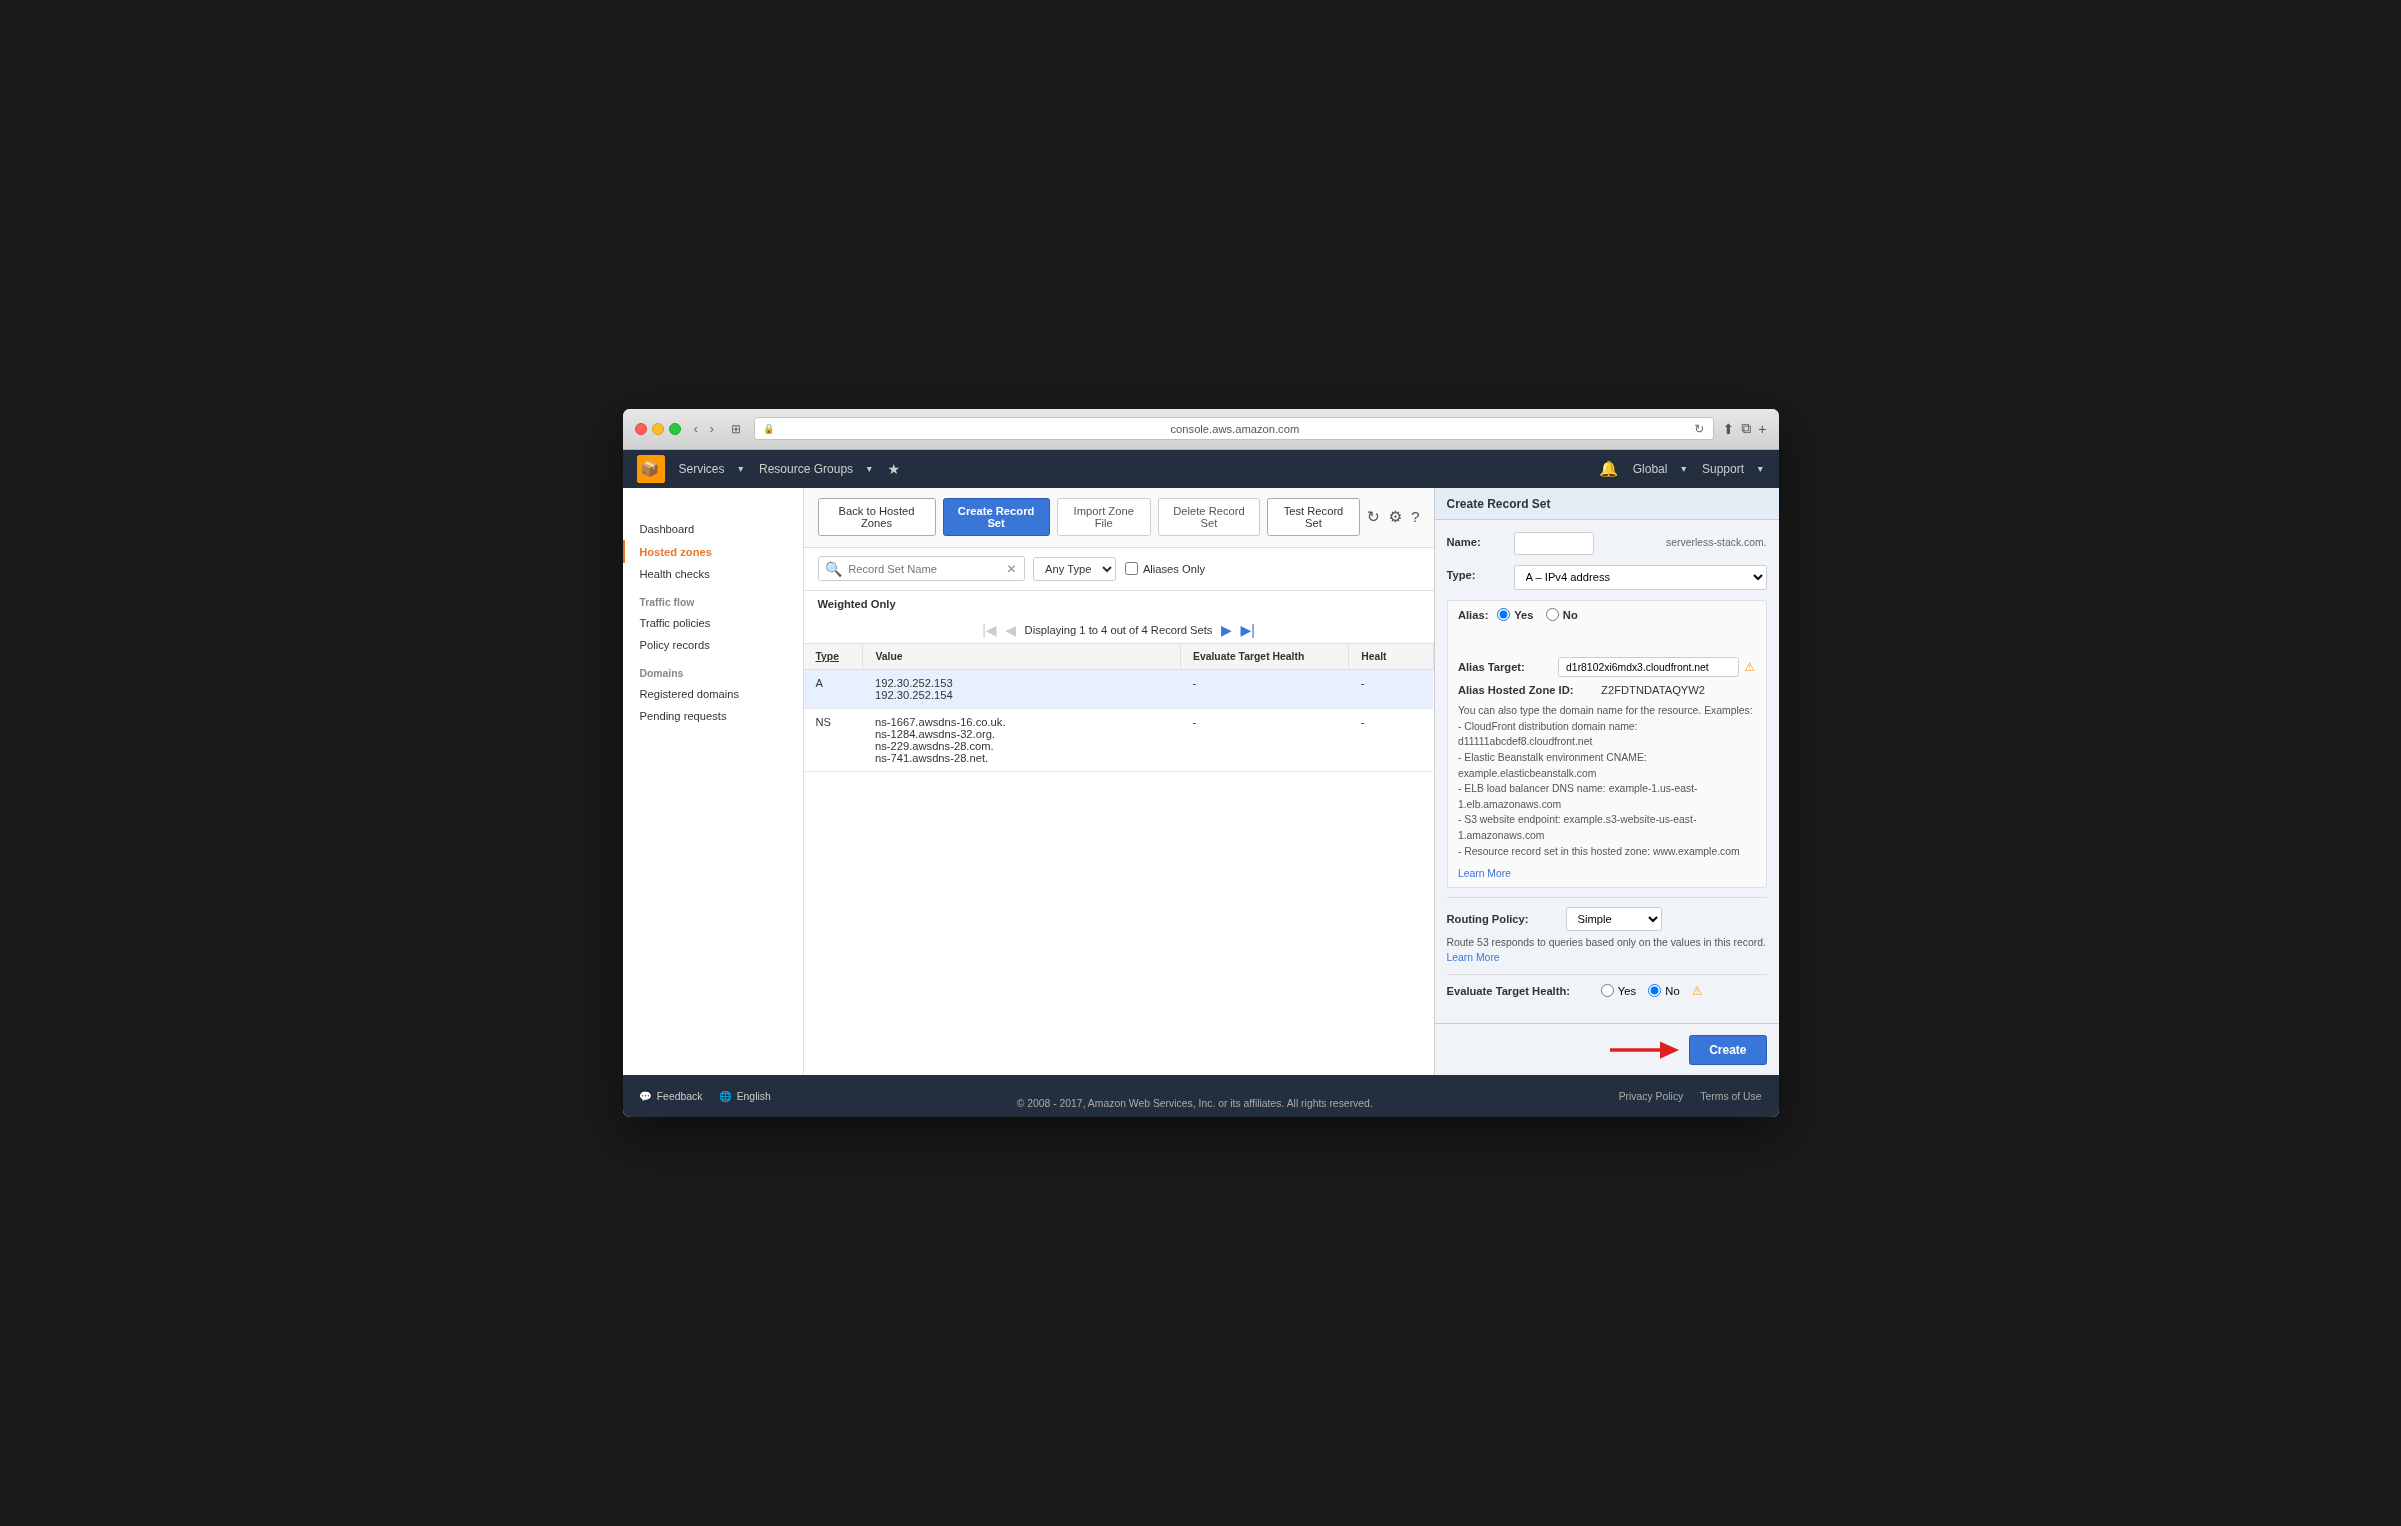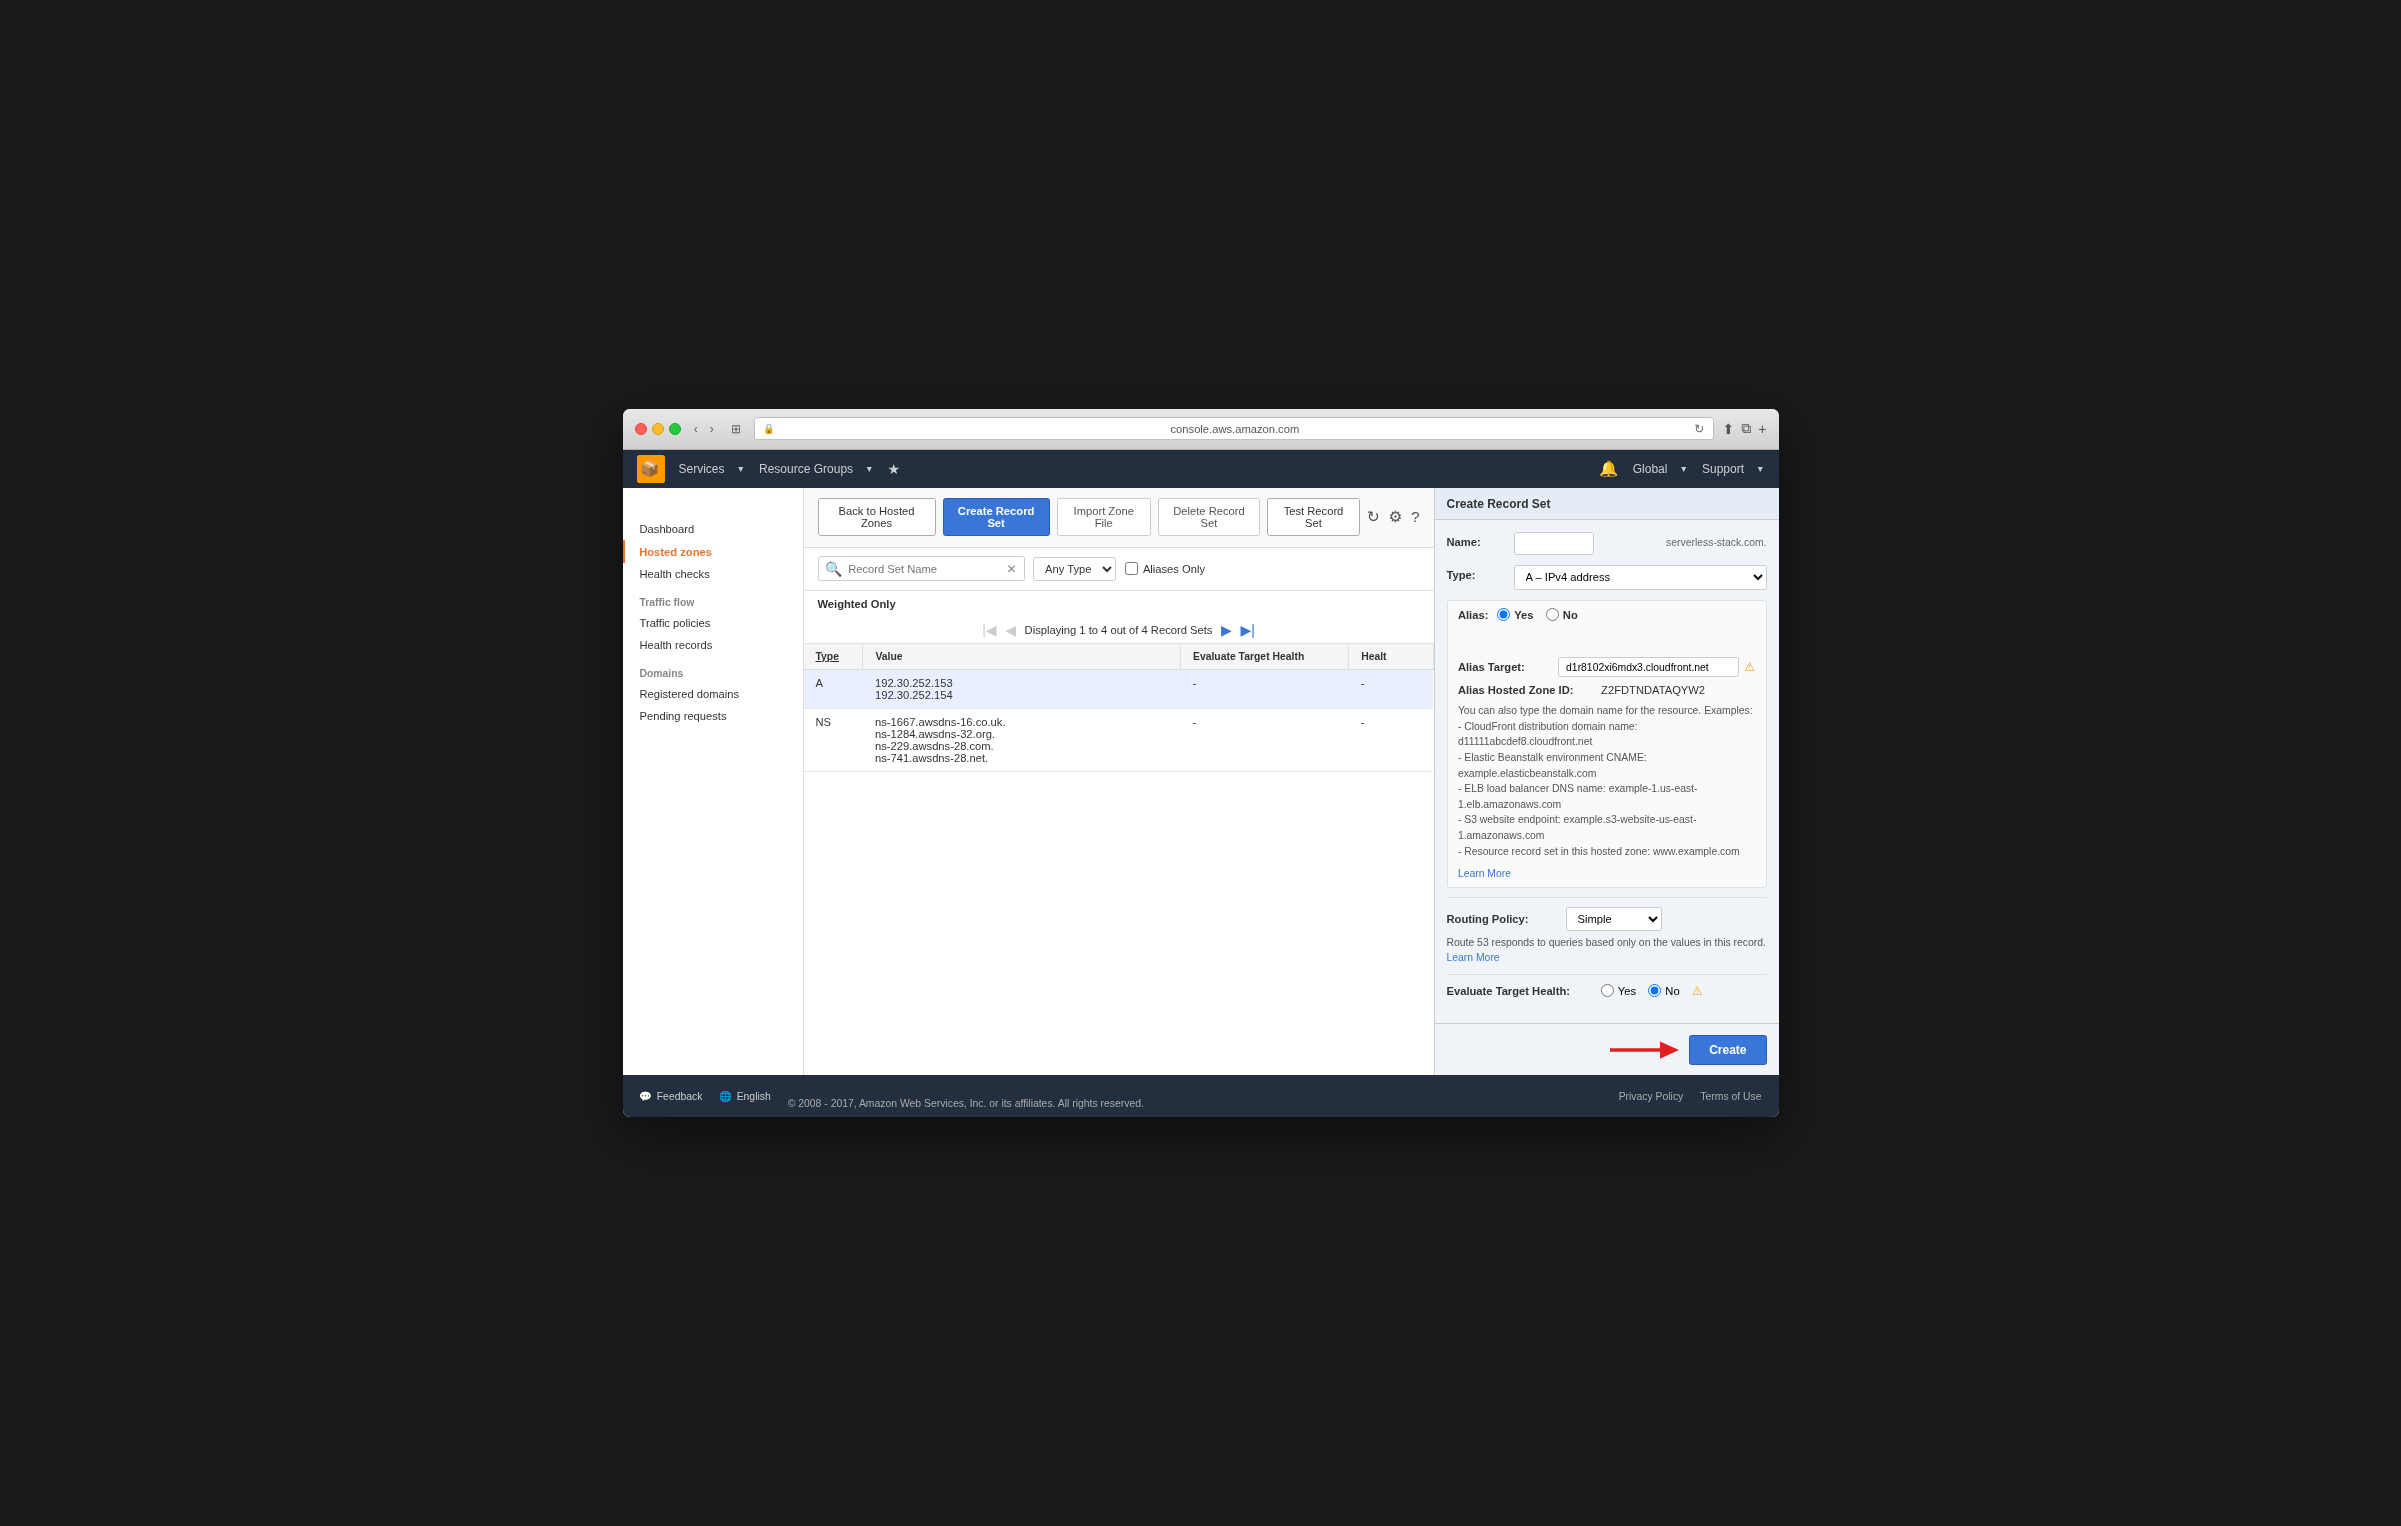--- a/index.html
+++ b/index.html
@@ -193,21 +193,21 @@
       </div>
       <div class="sidebar-section-item">
         <span>Health checks</span>
       </div>
 
       <div class="sidebar-section-label">Traffic flow</div>
       <div class="sidebar-section-item">
         <span>Traffic policies</span>
       </div>
       <div class="sidebar-section-item">
-        <span>Health records</span>
+        <span>Policy records</span>
       </div>
 
       <div class="sidebar-section-label">Domains</div>
       <div class="sidebar-section-item">
         <span>Registered domains</span>
       </div>
       <div class="sidebar-section-item">
         <span>Pending requests</span>
       </div>
     </div>
@@ -396,21 +396,21 @@
 
   <div class="footer">
     <div class="footer-feedback">
       <span>💬</span>
       <span>Feedback</span>
     </div>
     <div class="footer-feedback">
       <span>🌐</span>
       <span>English</span>
     </div>
-    <div style="flex:1; margin-top:14px;">
+    <div style="flex:1; text-align:center;margin-top:14px;">
       <span>© 2008 - 2017, Amazon Web Services, Inc. or its affiliates. All rights reserved.</span>
     </div>
     <a class="footer-link" href="#">Privacy Policy</a>
     <a class="footer-link" href="#">Terms of Use</a>
   </div>
 
 </div>
 
 
 </body></html>

